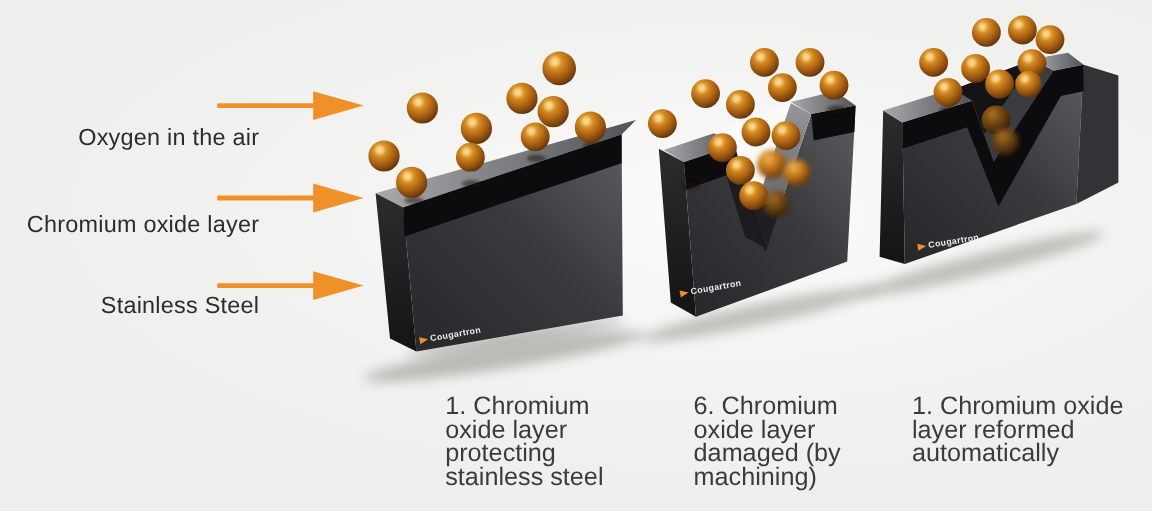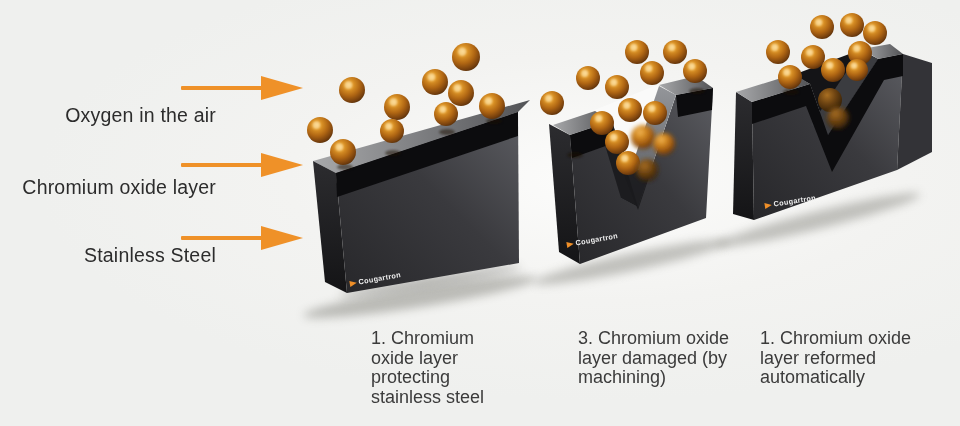--- a/index.html
+++ b/index.html
@@ -10,21 +10,21 @@
   }
   #scene{position:absolute;left:0;top:0;}
   .legend-label{
     position:absolute;right:744px;width:300px;text-align:right;
     color:#2c2c2c;font-size:19.5px;white-space:nowrap;letter-spacing:.2px;
   }
   .arrow{position:absolute;width:122px;height:24px;}
   .arrow .shaft{position:absolute;left:0;top:10px;width:82px;height:4px;background:#ef9128;border-radius:1px;}
   .arrow .head{position:absolute;left:80px;top:0;width:0;height:0;
     border-top:12px solid transparent;border-bottom:12px solid transparent;border-left:42px solid #ef9128;}
-  .caption{position:absolute;top:329px;color:#3b3b3b;font-size:18px;line-height:19.5px;}
+  .caption{position:absolute;top:329px;color:#3b3b3b;font-size:21px;line-height:19.5px;}
   #caption-1{left:371px;width:146px;}
   #caption-2{left:578px;width:163px;}
   #caption-3{left:760px;width:193px;}
   .logo-text{fill:#ededed;font-size:7.3px;letter-spacing:.3px;font-family:"Liberation Sans",sans-serif;font-weight:bold;}
 </style>
 </head>
 <body>
 
 <div id="stage">
 
@@ -210,16 +210,16 @@
   </div>
   <div class="legend-label" style="top:176px;">Chromium oxide layer</div>
 
   <div class="arrow" style="left:181px;top:226px;">
     <div class="shaft"></div>
     <div class="head"></div>
   </div>
   <div class="legend-label" style="top:244px;">Stainless Steel</div>
 
   <div class="caption" id="caption-1">1. Chromium oxide layer protecting stainless steel</div>
-  <div class="caption" id="caption-2">3. Chromium oxide layer damaged (by machining)</div>
+  <div class="caption" id="caption-2">6. Chromium oxide layer damaged (by machining)</div>
   <div class="caption" id="caption-3">1. Chromium oxide layer reformed automatically</div>
 
 </div>
 
 </body></html>

